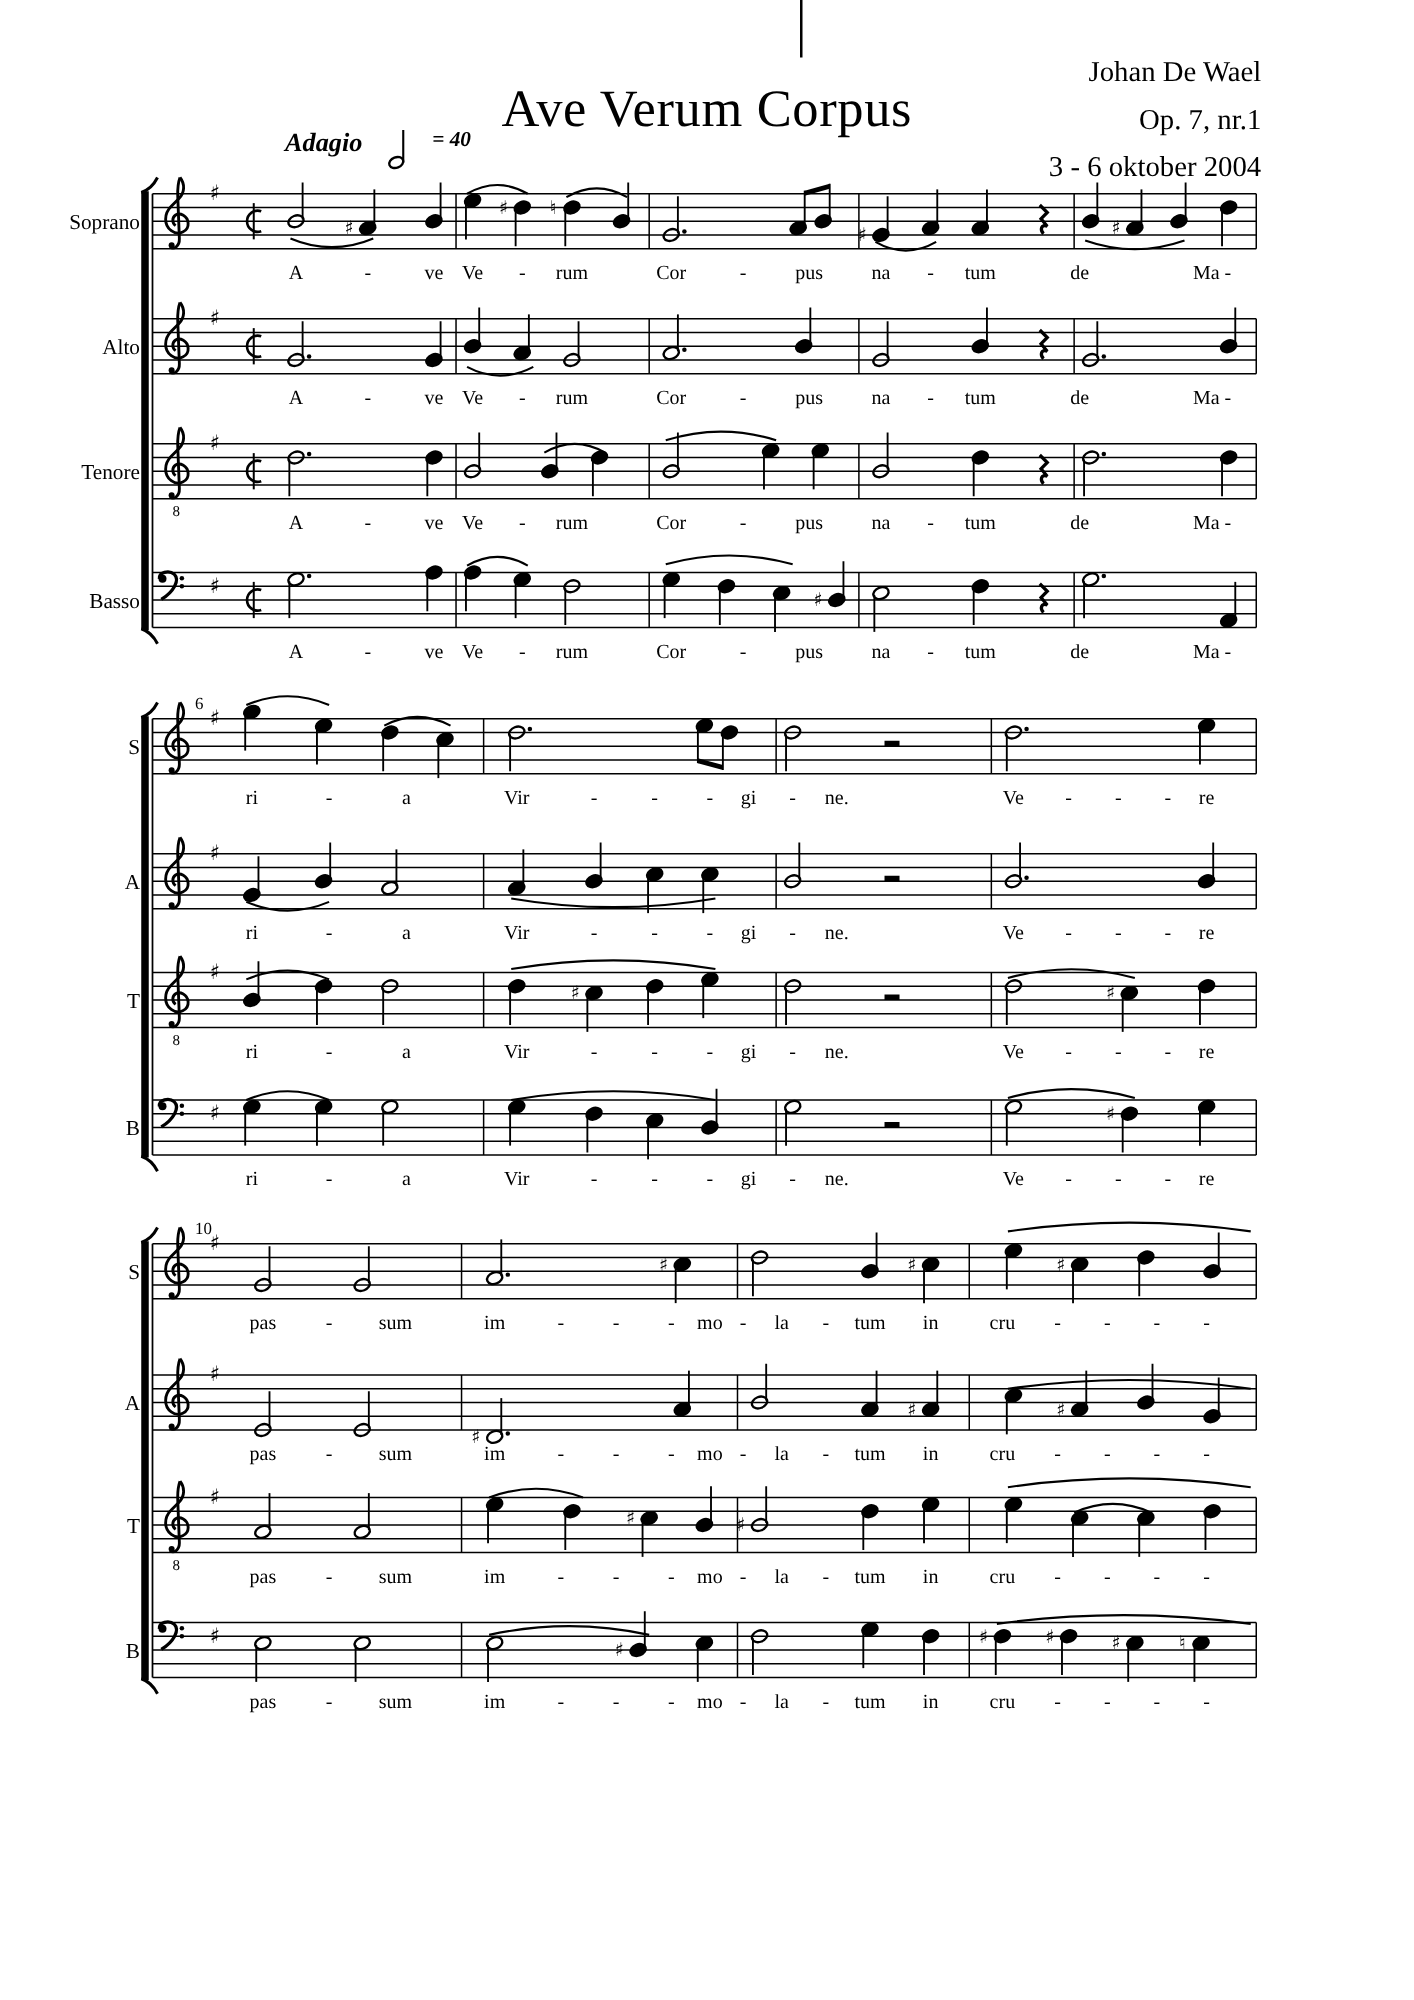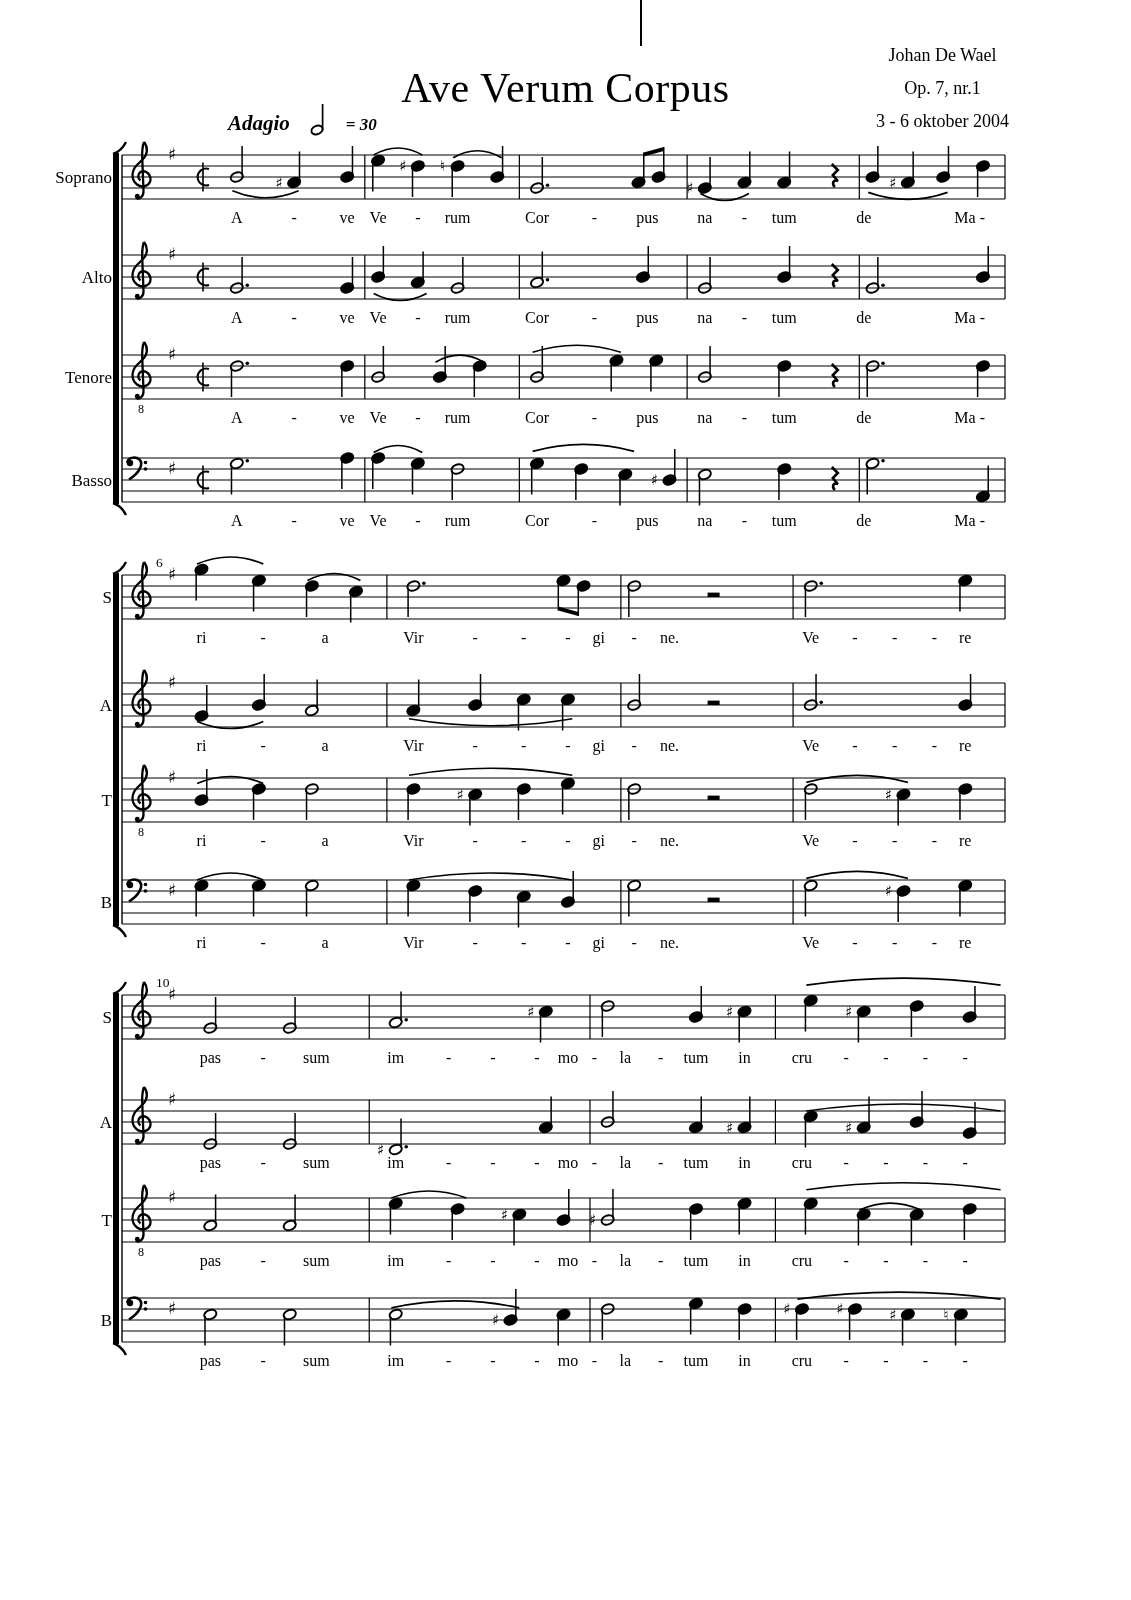--- a/index.html
+++ b/index.html
@@ -1,22 +1,22 @@
 <!DOCTYPE html>
 <html><head>
 <meta charset="utf-8">
 <style>
   html,body{margin:0;padding:0;background:#888;}
   .page{position:relative;width:1131px;height:1600px;background:#fff;color:#000;
         font-family:"Liberation Serif","DejaVu Serif",serif;overflow:hidden;margin:0 auto;}
   .title{position:absolute;left:0;right:0;top:64px;text-align:center;font-size:42px;
          letter-spacing:.5px;}
-  .credits{position:absolute;right:122px;top:46px;text-align:center;font-size:18px;line-height:1;}
+  .credits{position:absolute;right:122px;top:46px;text-align:right;font-size:23px;line-height:1;}
   .credits div{margin-bottom:15px;}
-  .tempo{position:absolute;left:228px;top:102px;display:flex;align-items:flex-end;gap:19px;}
+  .tempo{position:absolute;left:228px;top:102px;display:flex;gap:19px;}
   .tempo .adagio{font-size:21px;font-weight:bold;font-style:italic;}
   .tempo .eq{font-size:17px;font-weight:bold;font-style:italic;padding-bottom:1px;}
   .stray{position:absolute;left:640px;top:0;width:2px;height:46px;background:#000;}
   svg{position:absolute;left:0;overflow:visible;}
   text{fill:#000;}
 </style>
 </head>
 <body>
 
 <div class="page">
@@ -26,21 +26,21 @@
     <div>Johan De Wael</div>
     <div>Op. 7, nr.1</div>
     <div>3 - 6 oktober 2004</div>
   </div>
   <div class="tempo">
     <span class="adagio">Adagio</span>
     <svg width="18" height="34" style="position:static;">
       <line x1="13.6" y1="28" x2="13.6" y2="2" stroke="#000" stroke-width="1.7"></line>
       <ellipse cx="8" cy="28" rx="5.8" ry="4.2" transform="rotate(-21 8 28)" fill="none" stroke="#000" stroke-width="1.9"></ellipse>
     </svg>
-    <span class="eq">= 30</span>
+    <span class="eq">= 40</span>
   </div>
   <div id="score">
       <svg width="1131" height="495" style="top: 75px;">
         <g>
           <rect x="113" y="78" width="6" height="351"></rect>
           <path d="M113,79 C119,77 123,73 126,67" fill="none" stroke="#000" stroke-width="2.4"></path>
           <path d="M113,428 C119,430 123,434 126,440" fill="none" stroke="#000" stroke-width="2.4"></path>
           <line x1="122" y1="80" x2="122" y2="427" stroke="#000" stroke-width="1.4"></line>
         </g>
         <g>

